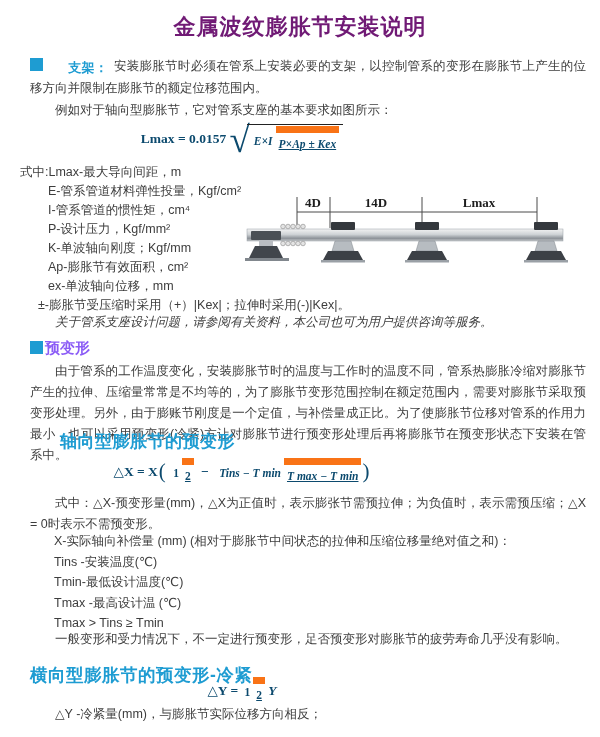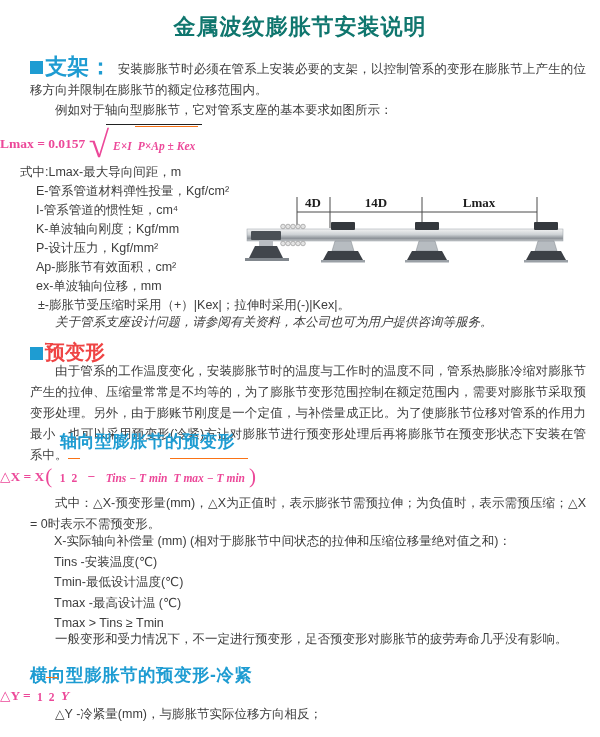--- a/index.html
+++ b/index.html
@@ -5,54 +5,54 @@
   html,body{margin:0;padding:0;background:#f4f4f4;}
   .page{
     position:relative;width:600px;height:737px;margin:0 auto;
     background:#ffffff;overflow:hidden;
     font-family:"Liberation Sans","DejaVu Sans",sans-serif;
     color:#3d3d3d;font-size:12.5px;
   }
   .abs{position:absolute;}
   .page-title{
     top:12px;left:0;width:600px;text-align:center;
-    font-size:22px;font-weight:bold;color:#0f766e;letter-spacing:1px;margin:0;
+    font-size:22px;font-weight:bold;color:#701a75;letter-spacing:1px;margin:0;
   }
   .para{line-height:21px;text-align:justify;}
   .indent{text-indent:2em;}
   .marker{
     display:inline-block;width:13px;height:13px;background:#1e9cd2;
     margin-right:2px;vertical-align:-1px;
   }
   .section-label{
-    color:#1e9cd2;font-size:22px;font-weight:bold;vertical-align:-1.5px;margin-right:6px;
-  }
-  .sec-head{font-size:20px;font-weight:bold;color:#ef4444;}
+    color:#1e9cd2;font-size:13px;font-weight:bold;vertical-align:-1.5px;margin-right:6px;margin-left:23px;
+  }
+  .sec-head{font-size:15px;font-weight:bold;color:#8b5cf6;}
   .sub-head{font-size:17px;font-weight:bold;color:#1e9cd2;margin:0;letter-spacing:0.5px;}
   
   .formula{
     font-family:"Liberation Serif","DejaVu Serif",serif;
-    font-weight:bold;color:#ec4899;font-size:13.5px;
-    text-align:left;width:484px;left:0;
+    font-weight:bold;color:#0c4a6e;font-size:13.5px;
+    text-align:center;width:484px;left:0;
   }
   .formula .it{font-style:italic;}
   .sqrt{display:inline-flex;align-items:center;vertical-align:middle;}
   .rad{font-size:37px;font-weight:400;line-height:0.85;margin-right:-3px;}
   .radbody{border-top:1.6px solid #222;padding:1px 4px 0 4px;}
   .frac{
     display:inline-flex;flex-direction:row;align-items:center;
     vertical-align:middle;font-size:11.5px;line-height:1.25;
   }
   .fnum{padding:0 3px;}
-  .fden{border-top:1px solid #f97316;padding:12px 3px;}
+  .fden{border-top:7px solid #f97316;padding:4px 3px;text-decoration:underline;}
   .paren{font-size:21px;font-weight:400;vertical-align:-2px;padding:0 1px;}
   .op{padding:0 4px;}
   
   .defs{line-height:19px;}
-  .def-sub{margin-left:16px;}
+  .def-sub{margin-left:28px;}
   .def-pm{margin-left:18px;}
   .axial-items{line-height:20.6px;}
   .dim-label{font-family:"Liberation Serif","DejaVu Serif",serif;font-weight:bold;font-size:13px;fill:#1d1d1d;}
 </style>
 </head>
 <body>
 
 <div class="page">
 
   <h1 class="abs page-title">金属波纹膨胀节安装说明</h1>
@@ -72,22 +72,22 @@
           <span class="fden">P×Ap ± Kex</span>
         </span>
       </span>
     </span>
   </div>
 
   <div class="abs defs" style="top:163px;left:20px;">
     <div>式中:Lmax-最大导向间距，m</div>
     <div class="def-sub">E-管系管道材料弹性投量，Kgf/cm²</div>
     <div class="def-sub">I-管系管道的惯性矩，cm⁴</div>
+    <div class="def-sub">P-设计压力，Kgf/mm²</div>
     <div class="def-sub">K-单波轴向刚度；Kgf/mm</div>
-    <div class="def-sub">P-设计压力，Kgf/mm²</div>
     <div class="def-sub">Ap-膨胀节有效面积，cm²</div>
     <div class="def-sub">ex-单波轴向位移，mm</div>
     <div class="def-pm">±-膨胀节受压缩时采用（+）|Kex|；拉伸时采用(-)|Kex|。</div>
   </div>
 
   <svg class="abs" style="top:190px;left:243px;" width="352" height="98" viewBox="0 0 352 98">
     <defs>
       <linearGradient id="pg" x1="0" y1="0" x2="0" y2="1">
         <stop offset="0" stop-color="#f2f2f2"></stop>
         <stop offset="0.45" stop-color="#cfd3d6"></stop>

